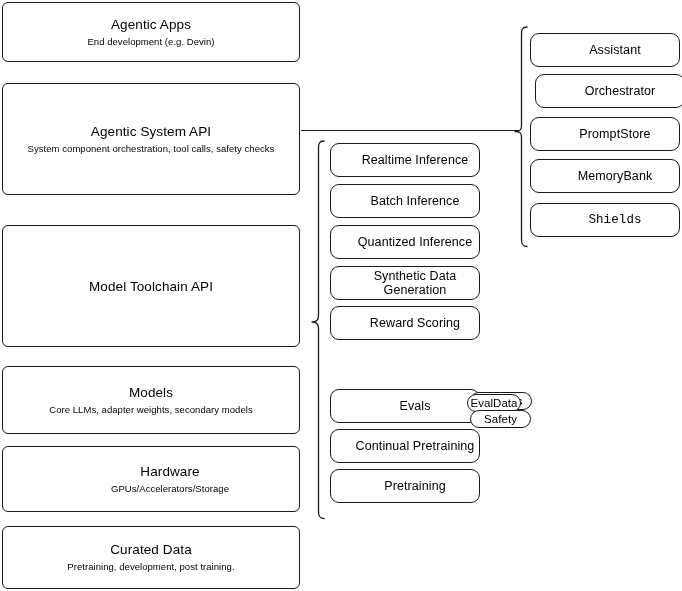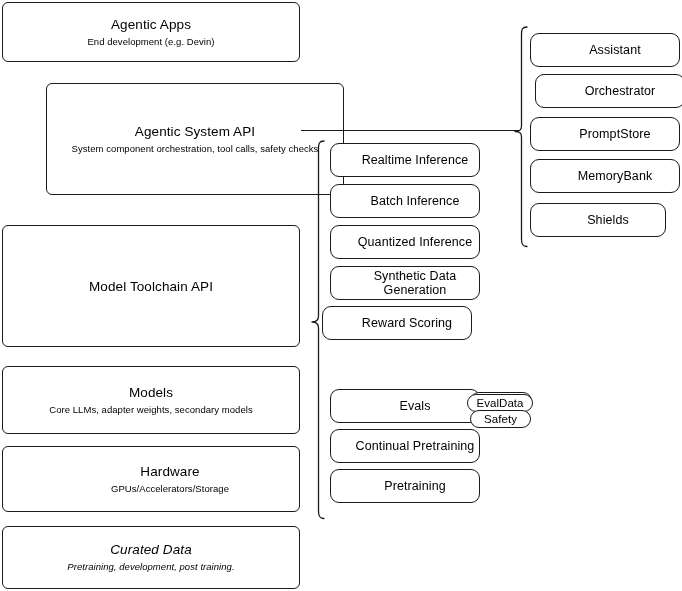--- a/index.html
+++ b/index.html
@@ -100,40 +100,40 @@
 </head>
 <body>
 
 <div id="canvas">
 
   <div class="layer-box" style="left:2px; top:2px; width:298px; height:60px;">
     <div class="layer-title">Agentic Apps</div>
     <div class="layer-sub">End development (e.g. Devin)</div>
   </div>
 
-  <div class="layer-box" style="left:2px; top:83px; width:298px; height:112px;margin-left:44px;">
+  <div class="layer-box" style="left:2px; top:83px; width:298px; height:112px;">
     <div class="layer-title">Agentic System API</div>
     <div class="layer-sub">System component orchestration, tool calls, safety checks</div>
   </div>
 
   <div class="layer-box" style="left:2px; top:225px; width:298px; height:122px;">
     <div class="layer-title">Model Toolchain API</div>
   </div>
 
   <div class="layer-box" style="left:2px; top:366px; width:298px; height:68px;">
     <div class="layer-title">Models</div>
     <div class="layer-sub">Core LLMs, adapter weights, secondary models</div>
   </div>
 
   <div class="layer-box" style="left:2px; top:446px; width:298px; height:66px;padding-left:38px;">
     <div class="layer-title">Hardware</div>
     <div class="layer-sub">GPUs/Accelerators/Storage</div>
   </div>
 
-  <div class="layer-box" style="left:2px; top:526px; width:298px; height:63px;font-style:italic;">
+  <div class="layer-box" style="left:2px; top:526px; width:298px; height:63px;">
     <div class="layer-title">Curated Data</div>
     <div class="layer-sub">Pretraining, development, post training.</div>
   </div>
 
   <div class="connector-line" style="left:301px; top:130px; width:219px;"></div>
 
   <svg class="brace-svg" style="left:514px; top:26px; width:14px; height:222px;" viewBox="0 0 14 222">
     <path d="M13,1 C8,1 7.5,4 7.5,8 L7.5,100 C7.5,104 6,105.5 1,105.5 C6,105.5 7.5,107 7.5,111 L7.5,213 C7.5,217 8,220.5 13,220.5"></path>
   </svg>
 
@@ -142,56 +142,56 @@
   </div>
   <div class="pill-box" style="left:504px; top:74px; width:150px; height:34px;margin-left:31px;">
     <span>Orchestrator</span>
   </div>
   <div class="pill-box" style="left:530px; top:117px; width:150px; height:34px;">
     <span>PromptStore</span>
   </div>
   <div class="pill-box" style="left:530px; top:159px; width:150px; height:34px;">
     <span>MemoryBank</span>
   </div>
-  <div class="pill-box" style="left:530px; top:203px; width:136px; height:34px;">
+  <div class="pill-box" style="left:530px; top:203px; width:150px; height:34px;font-family:Liberation Mono, monospace;">
     <span>Shields</span>
   </div>
 
   <svg class="brace-svg" style="left:311px; top:140px; width:14px; height:380px;" viewBox="0 0 14 380">
     <path d="M13,1 C8,1 7.5,4 7.5,8 L7.5,176 C7.5,180 6,182 1,182 C6,182 7.5,184 7.5,188 L7.5,371 C7.5,375 8,378.5 13,378.5"></path>
   </svg>
 
   <div class="pill-box" style="left:330px; top:143px; width:150px; height:34px;">
     <span>Realtime Inference</span>
   </div>
   <div class="pill-box" style="left:330px; top:184px; width:150px; height:34px;">
     <span>Batch Inference</span>
   </div>
   <div class="pill-box" style="left:330px; top:225px; width:150px; height:34px;">
     <span>Quantized Inference</span>
   </div>
   <div class="pill-box" style="left:330px; top:266px; width:150px; height:34px;">
     <span>Synthetic Data Generation</span>
   </div>
-  <div class="pill-box" style="left:322px; top:306px; width:150px; height:34px;">
+  <div class="pill-box" style="left:330px; top:306px; width:150px; height:34px;">
     <span>Reward Scoring</span>
   </div>
   <div class="pill-box" style="left:330px; top:389px; width:150px; height:34px;">
     <span>Evals</span>
   </div>
   <div class="pill-box" style="left:330px; top:429px; width:150px; height:34px;">
     <span>Continual Pretraining</span>
   </div>
   <div class="pill-box" style="left:330px; top:469px; width:150px; height:34px;">
     <span>Pretraining</span>
   </div>
 
   <div class="mini-pill" style="left:470px; top:392px; width:62px; height:18px;">
     <span>Harness</span>
   </div>
-  <div class="mini-pill" style="left:467px; top:394px; width:66px; height:18px;">
+  <div class="mini-pill" style="left:467px; top:394px; width:54px; height:18px;">
     <span>EvalData</span>
   </div>
   <div class="mini-pill" style="left:470px; top:410px; width:61px; height:18px;">
     <span>Safety</span>
   </div>
 
 </div>
 
 </body></html>

